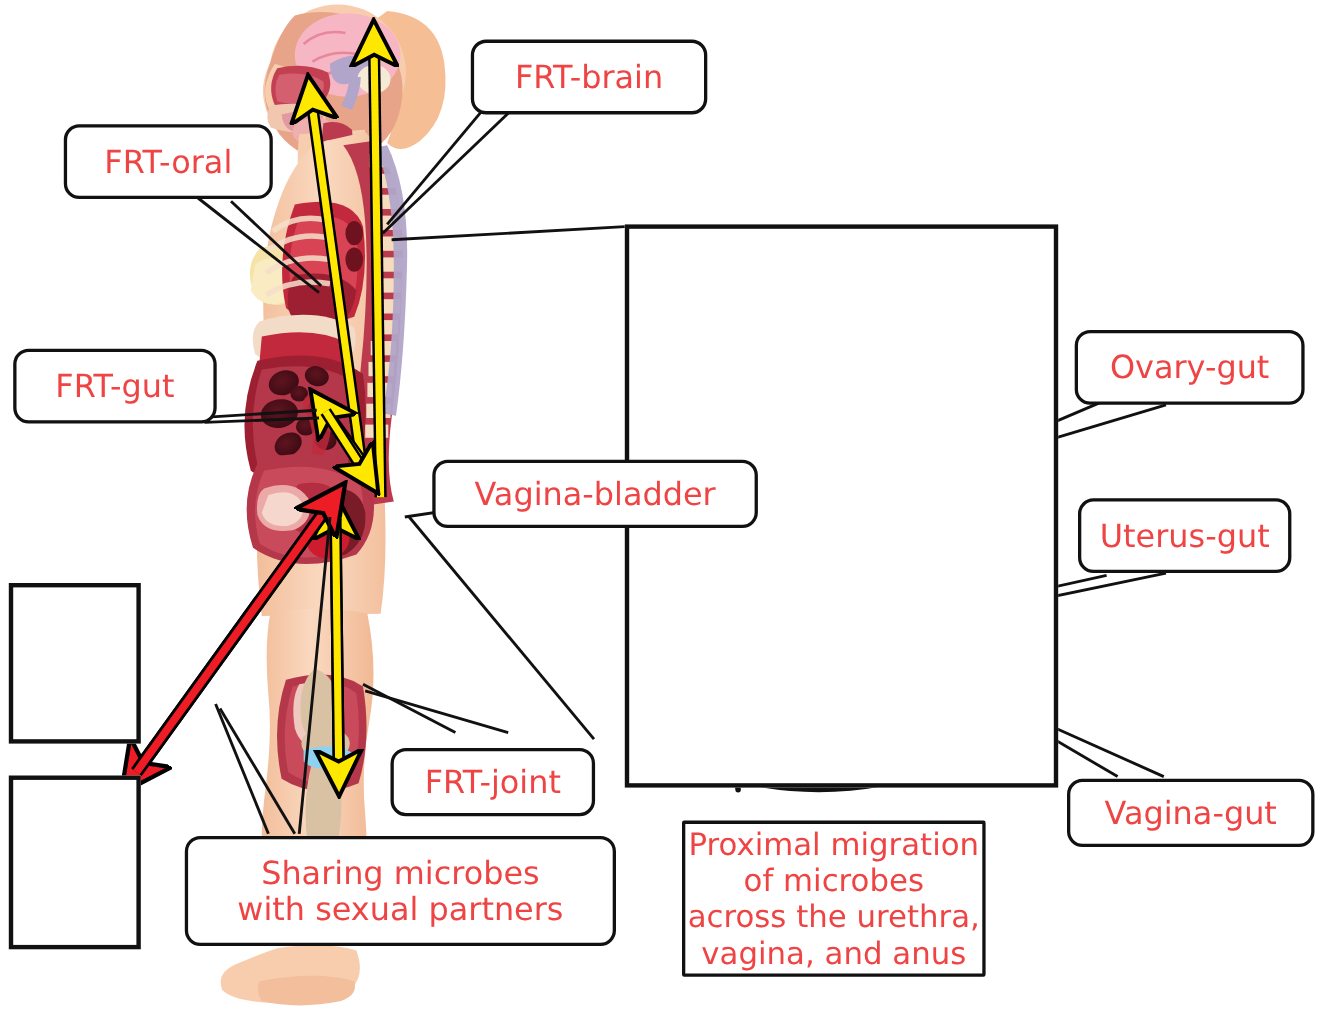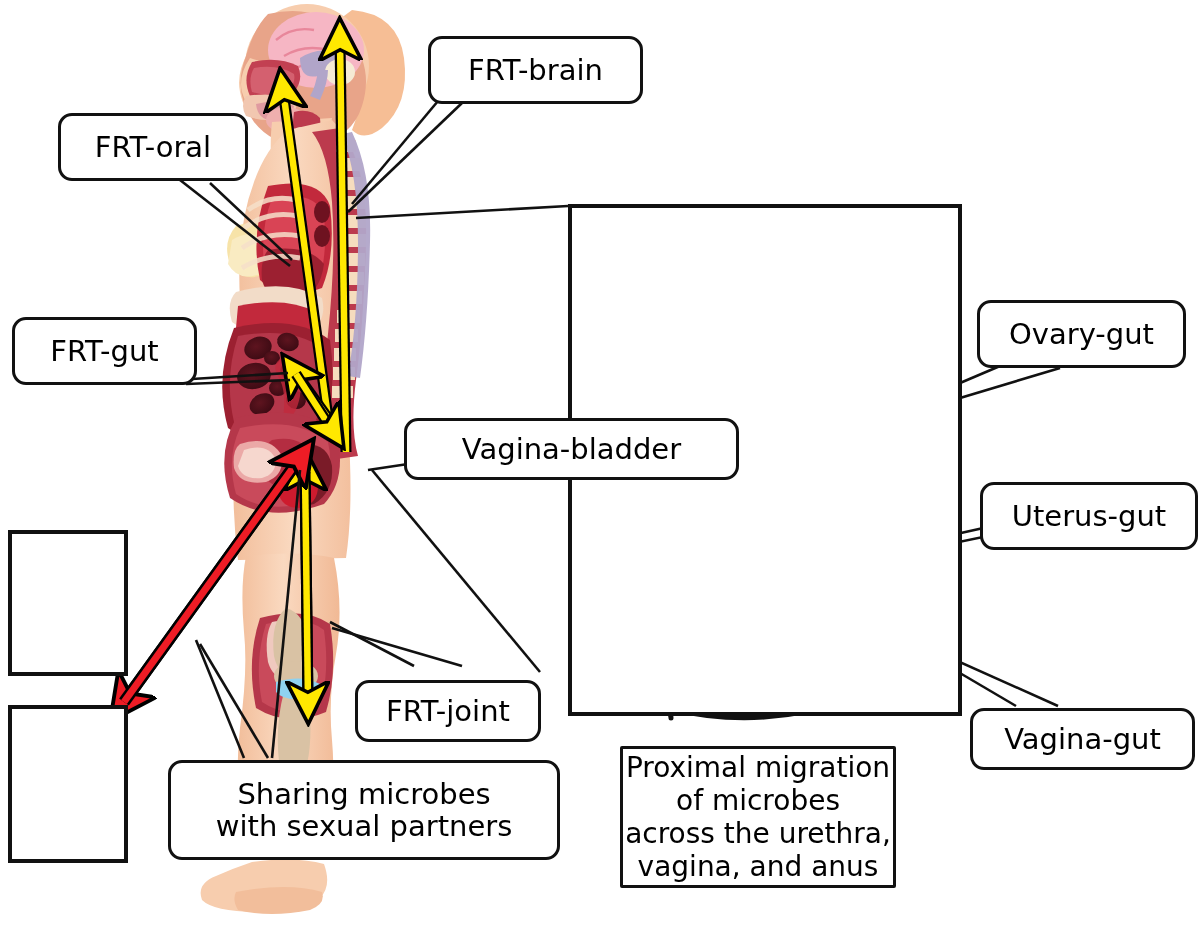--- a/index.html
+++ b/index.html
@@ -20,21 +20,21 @@
     left: 0; top: 0;
     width: 1200px;
     height: 941px;
   }
   .callout {
     position: absolute;
     box-sizing: border-box;
     background: #ffffff;
     border: 3px solid #111111;
     border-radius: 14px;
-    color: #000000;
+    color: #ef4444;
     display: flex;
     align-items: center;
     justify-content: center;
     text-align: center;
     line-height: 1.12;
     white-space: nowrap;
     z-index: 40;
   }
   .callout.sq {
     border-radius: 2px;
@@ -503,29 +503,29 @@
   </div>
 
   <div class="callout lbl-28" style="left:22px; top:113px; width:190px; height:68px;margin-left:36px;">
     <span>FRT-oral</span>
   </div>
 
   <div class="callout lbl-28" style="left:12px; top:317px; width:185px; height:68px;">
     <span>FRT-gut</span>
   </div>
 
-  <div class="callout lbl-28" style="left:404px; top:418px; width:335px; height:62px;">
+  <div class="callout lbl-28" style="left:393px; top:418px; width:296px; height:62px;">
     <span>Vagina-bladder</span>
   </div>
 
   <div class="callout lbl-28" style="left:977px; top:300px; width:209px; height:68px;">
     <span>Ovary-gut</span>
   </div>
 
-  <div class="callout lbl-28" style="left:980px; top:482px; width:218px; height:68px;">
+  <div class="callout lbl-28" style="left:980px; top:453px; width:194px; height:68px;">
     <span>Uterus-gut</span>
   </div>
 
   <div class="callout lbl-28" style="left:970px; top:708px; width:225px; height:62px;">
     <span>Vagina-gut</span>
   </div>
 
   <div class="callout lbl-28" style="left:355px; top:668px; width:186px; height:62px;margin-top:12px;">
     <span>FRT-joint</span>
   </div>

